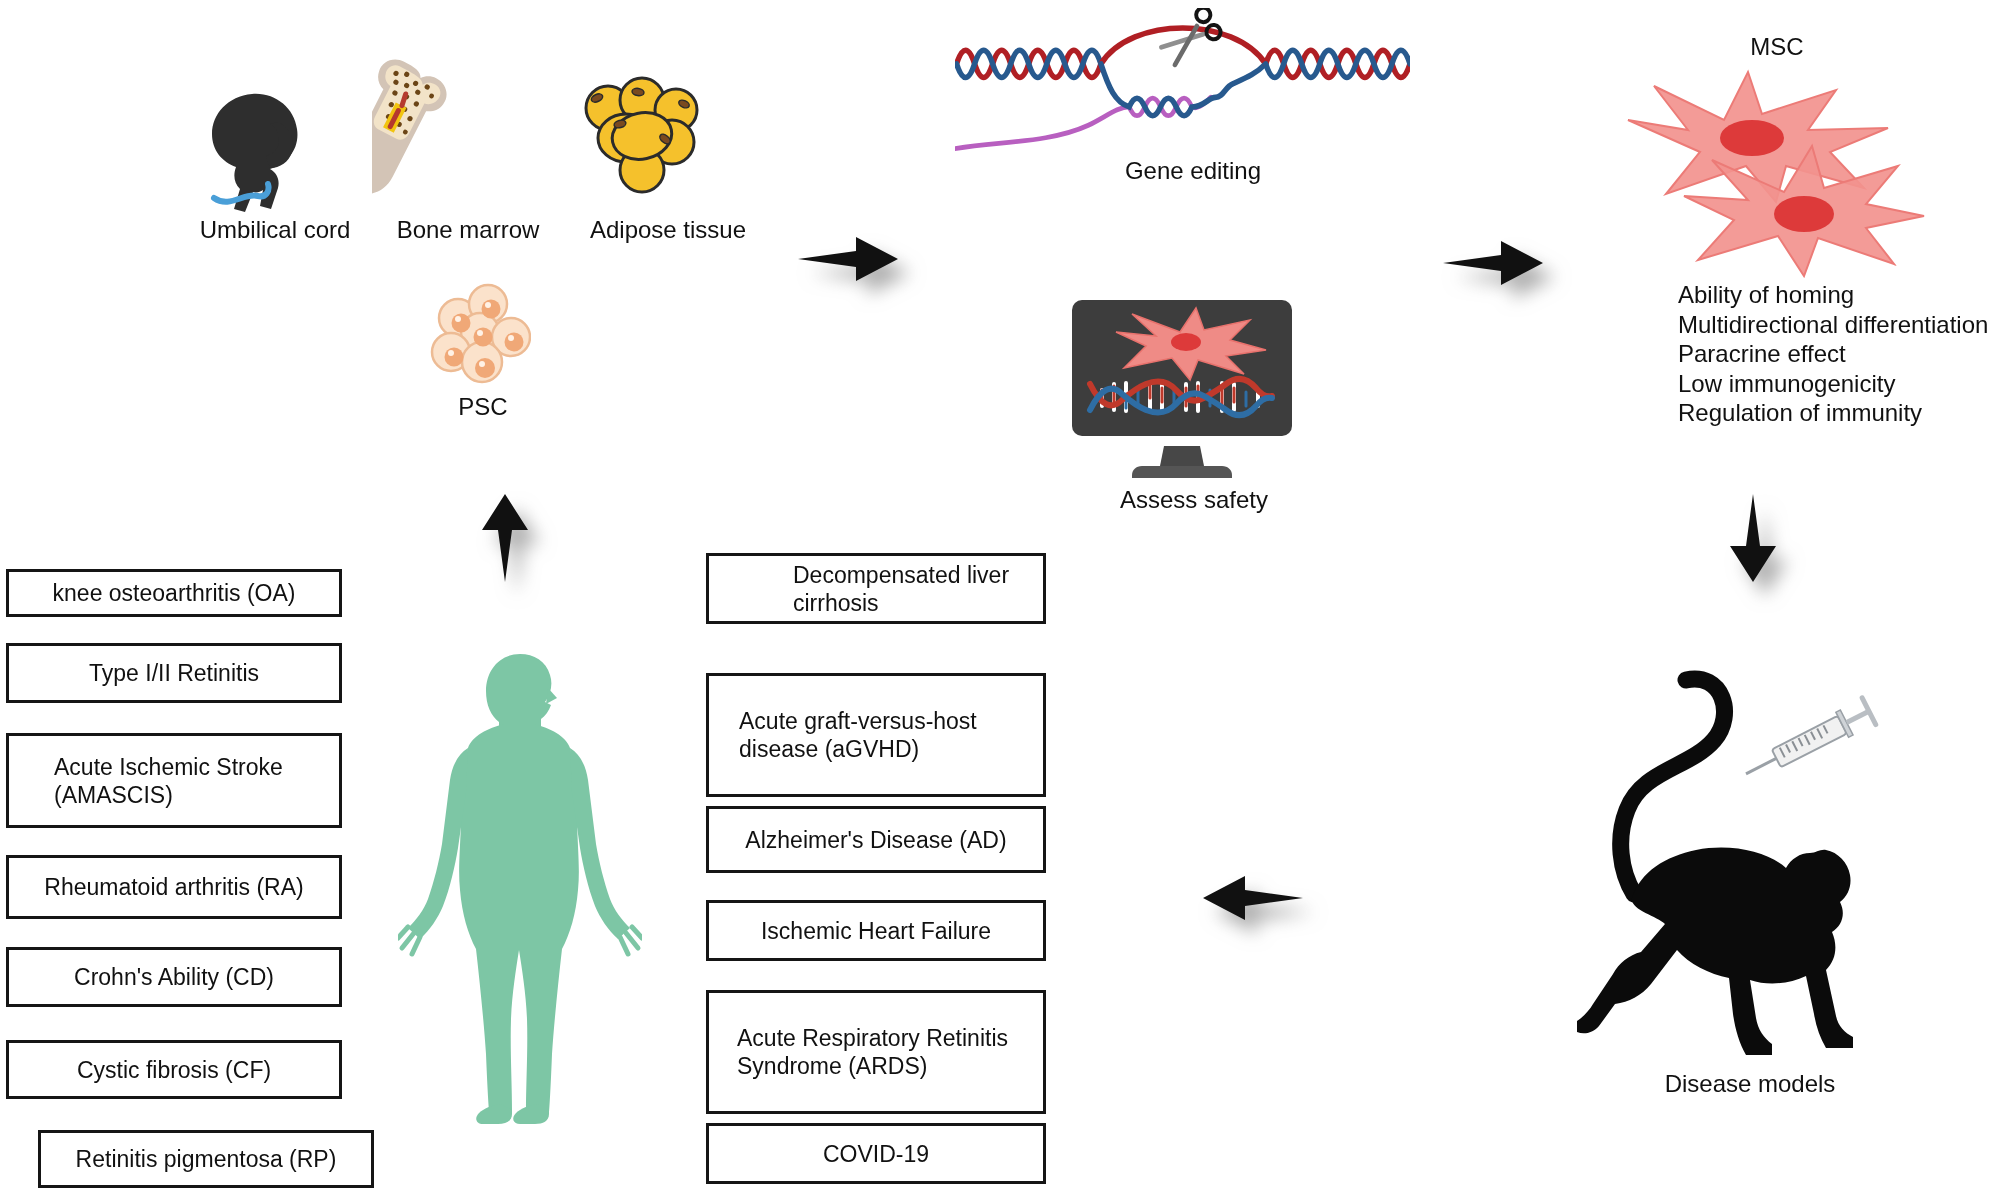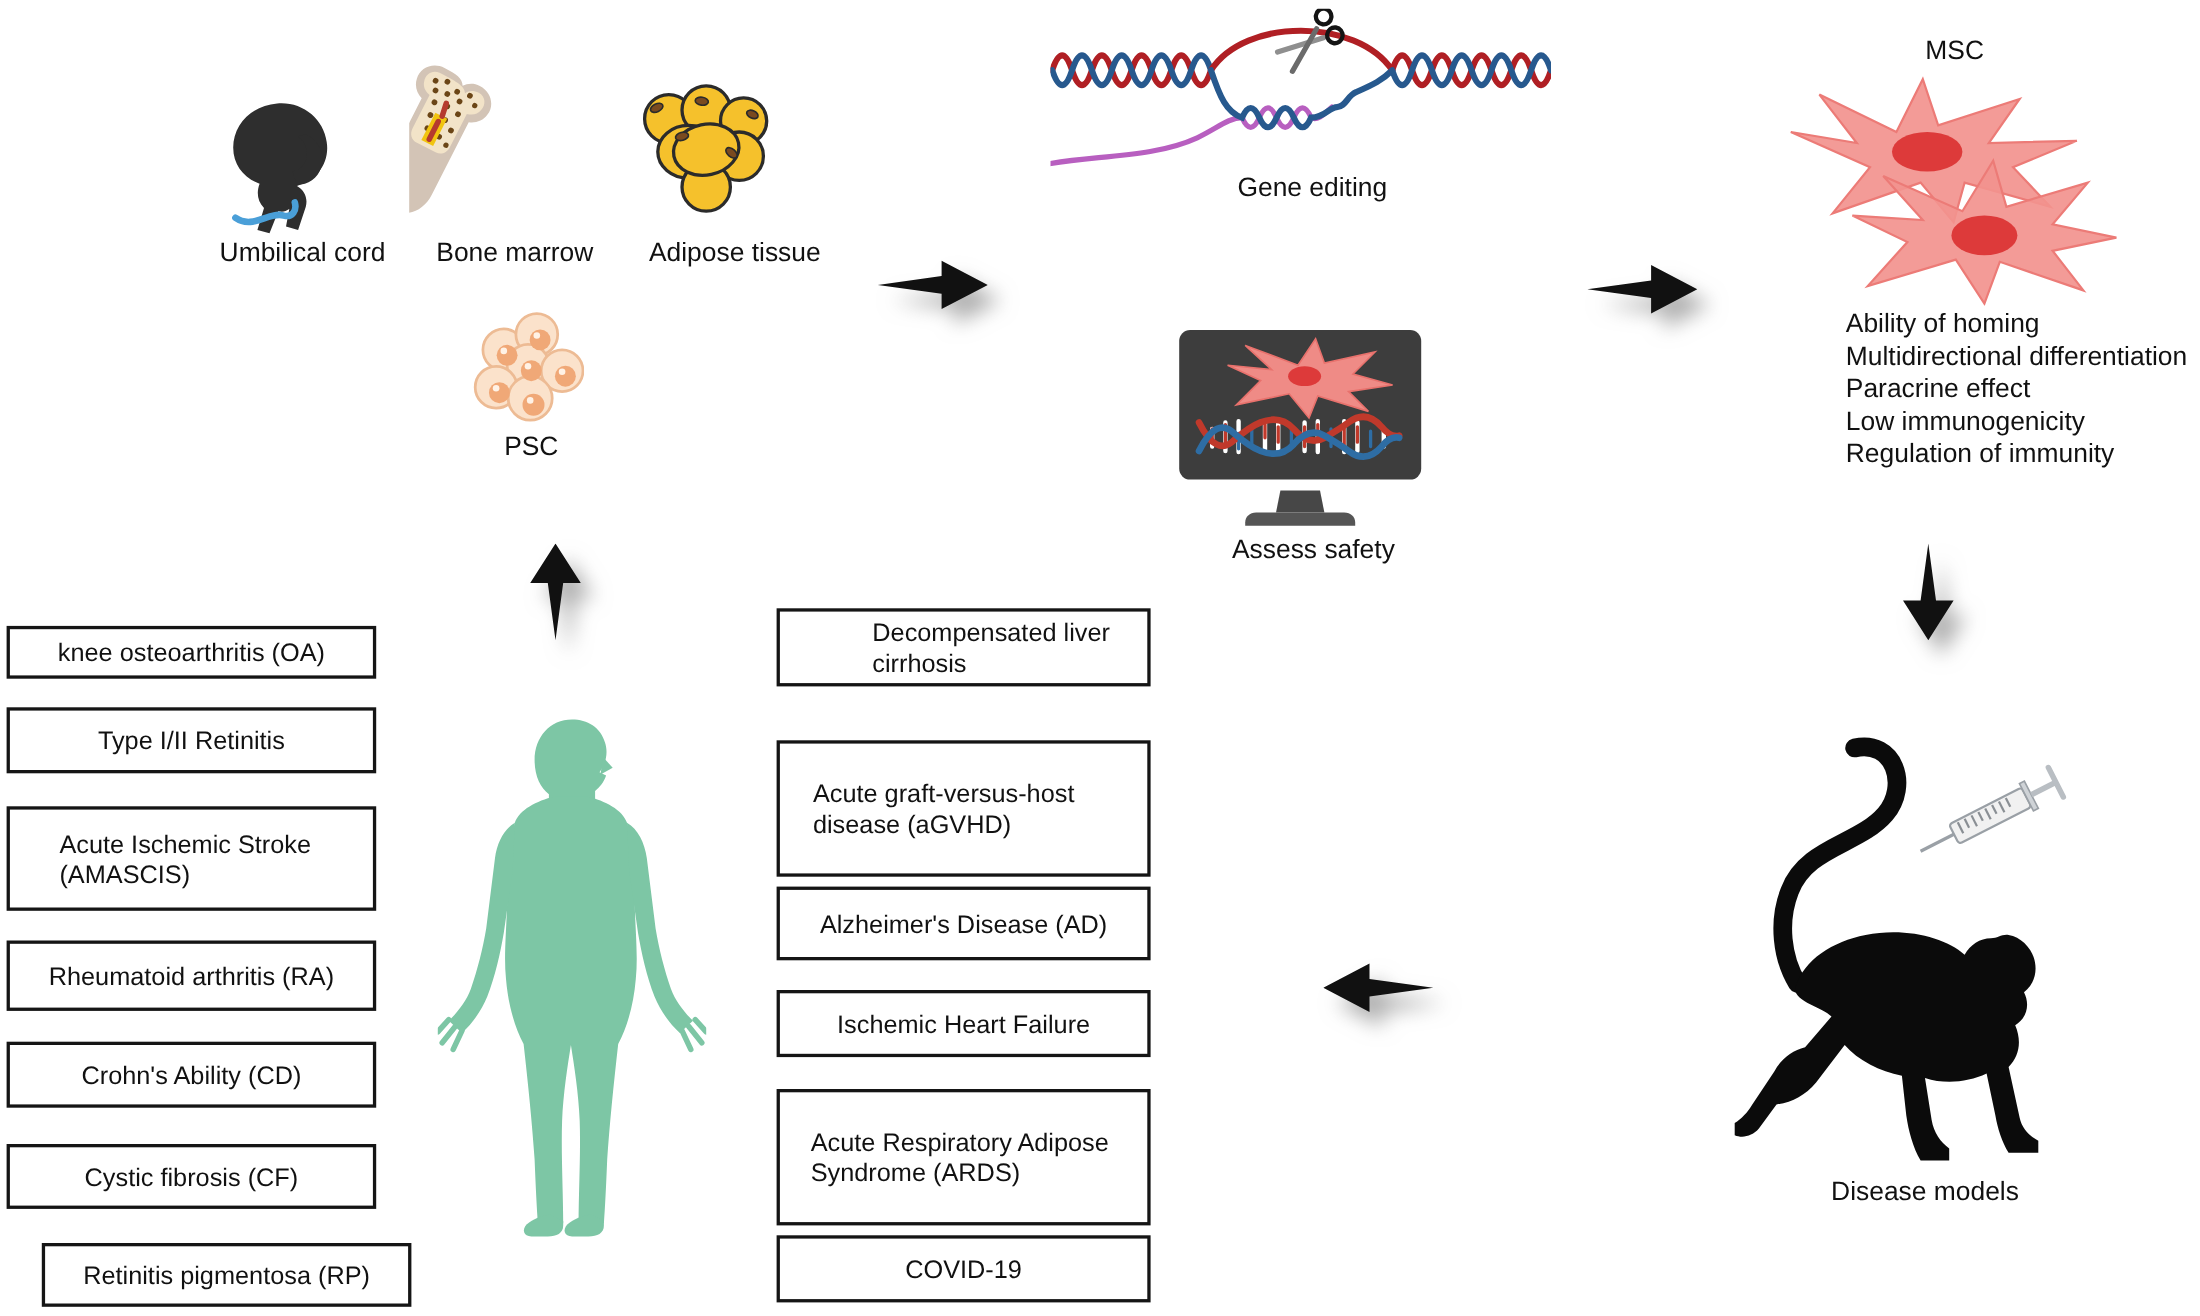--- a/index.html
+++ b/index.html
@@ -321,19 +321,19 @@
   <div class="disease-box left-align" style="left:706px;top:673px;width:340px;height:124px;padding-left:30px;">
       <span>Acute graft-versus-host disease (aGVHD)</span>
     </div>
   <div class="disease-box" style="left:706px;top:806px;width:340px;height:67px;">
       <span>Alzheimer's Disease (AD)</span>
     </div>
   <div class="disease-box" style="left:706px;top:900px;width:340px;height:61px;">
       <span>Ischemic Heart Failure</span>
     </div>
   <div class="disease-box left-align" style="left:706px;top:990px;width:340px;height:124px;padding-left:28px;">
-      <span>Acute Respiratory Adipose Syndrome (ARDS)</span>
+      <span>Acute Respiratory Retinitis Syndrome (ARDS)</span>
     </div>
   <div class="disease-box" style="left:706px;top:1123px;width:340px;height:61px;">
       <span>COVID-19</span>
     </div>
 
 </div>
 
 </body></html>

